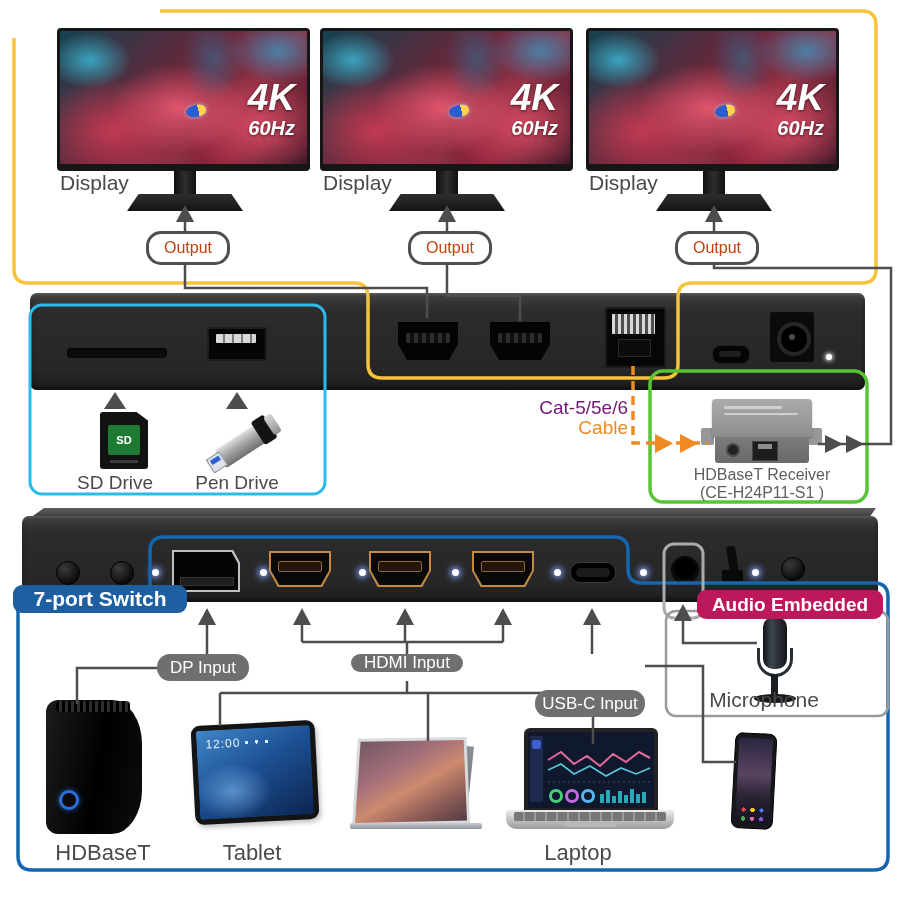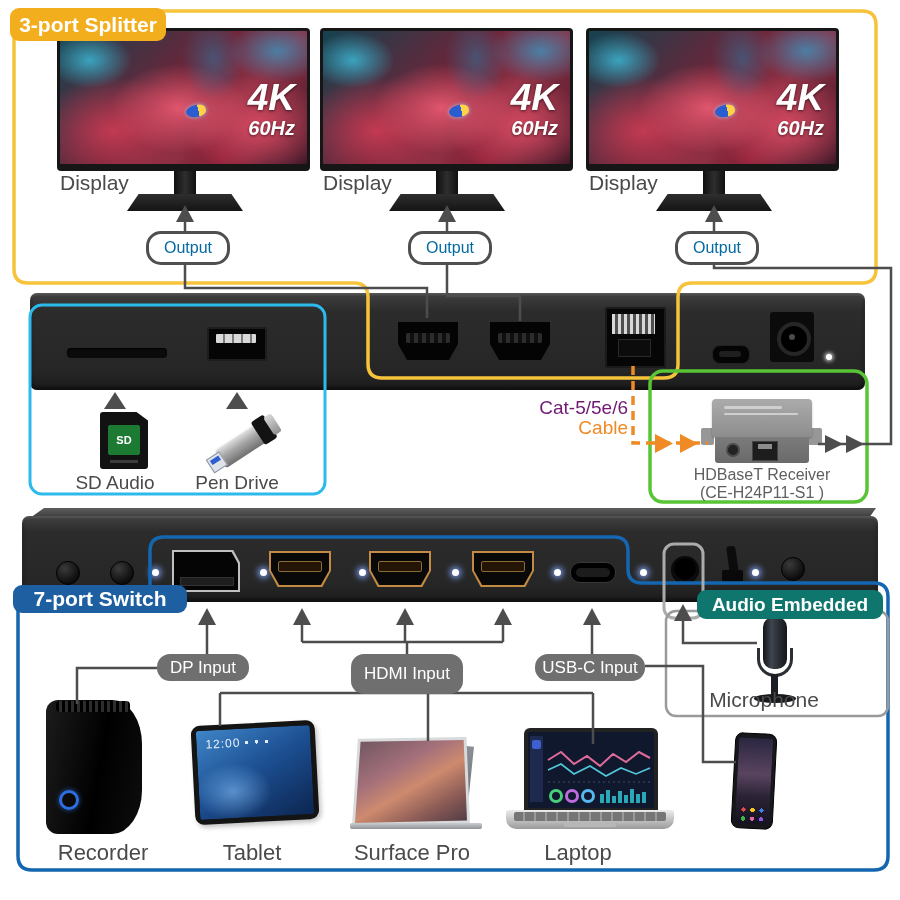--- a/index.html
+++ b/index.html
@@ -7,24 +7,24 @@
   #stage{position:relative;width:900px;height:900px;background:#fff;overflow:hidden;}
   .abs{position:absolute;}
   svg.overlay{position:absolute;left:0;top:0;z-index:2;pointer-events:none;}
 
   
   .badge{display:flex;align-items:center;justify-content:center;color:#fff;font-weight:bold;border-radius:9px;z-index:3;}
   .badge-yellow{background:#F2AE1C;font-size:21px;}
   .badge-cyan{background:#1FB1E6;font-size:20px;}
   .badge-green{background:#58C436;font-size:20px;}
   .badge-blue{background:#1D5FA0;font-size:21px;}
-  .badge-gray{background:#0f766e;font-size:19px;}
-
-  
-  .pill-out{display:flex;align-items:center;justify-content:center;background:#fff;border:3px solid #4f4f4f;border-radius:15px;font-size:16px;color:#0369a1;z-index:3;}
+  .badge-gray{background:#be185d;font-size:19px;}
+
+  
+  .pill-out{display:flex;align-items:center;justify-content:center;background:#fff;border:3px solid #4f4f4f;border-radius:15px;font-size:16px;color:#c2410c;z-index:3;}
   .pill-in{display:flex;align-items:center;justify-content:center;background:#6F6F6F;color:#fff;border-radius:13px;font-size:17px;z-index:3;}
 
   .lbl{color:#4a4a4a;z-index:3;}
   .lbl-c{text-align:center;}
 
   
   .mon-screen{background:#161616;border-radius:4px;padding:3px 3px 7px 3px;box-sizing:border-box;z-index:1;}
   .mon-img{position:relative;width:100%;height:100%;overflow:hidden;border-radius:1px;
     background:
       radial-gradient(ellipse 60px 40px at 12% 22%,rgba(60,190,220,.8),transparent 70%),
@@ -218,21 +218,21 @@
     <div class="line"></div>
   </div>
   <div class="abs pen" style="left:198px;top:404px;width:82px;height:64px;">
     <div class="body"></div>
       <div class="cap"></div>
       <div class="tip"></div>
       <div class="conn">
         <i></i>
       </div>
   </div>
-  <div class="abs lbl lbl-c" style="left:55px;top:472px;width:120px;font-size:19px;">SD Audio</div>
+  <div class="abs lbl lbl-c" style="left:55px;top:472px;width:120px;font-size:19px;">SD Drive</div>
   <div class="abs lbl lbl-c" style="left:177px;top:472px;width:120px;font-size:19px;">Pen Drive</div>
 
   <div class="abs recv-ear" style="left:701px;top:428px;width:13px;height:17px;"></div>
   <div class="abs recv-ear" style="left:808px;top:428px;width:14px;height:17px;"></div>
   <div class="abs recv-top" style="left:712px;top:399px;width:100px;height:38px;"></div>
   <div class="abs recv-bar" style="left:724px;top:406px;width:58px;"></div>
   <div class="abs recv-bar" style="left:724px;top:413px;width:74px;height:2px;"></div>
   <div class="abs recv-front" style="left:715px;top:437px;width:94px;height:26px;"></div>
   <div class="abs recv-jack" style="left:726px;top:443px;width:10px;height:10px;"></div>
   <div class="abs recv-rj" style="left:752px;top:441px;width:24px;height:18px;">
@@ -281,36 +281,35 @@
 
   <div class="abs mic-body" style="left:763px;top:617px;width:24px;height:52px;"></div>
   <div class="abs mic-yoke" style="left:757px;top:648px;width:30px;height:26px;"></div>
   <div class="abs mic-pole" style="left:771px;top:674px;width:7px;height:22px;"></div>
   <div class="abs mic-base" style="left:754px;top:694px;width:42px;height:9px;"></div>
   <div class="abs lbl lbl-c" style="left:694px;top:688px;width:140px;font-size:21px;background:rgba(255,255,255,0);">Microphone</div>
 
   <div class="abs tower" style="left:46px;top:700px;width:96px;height:134px;"></div>
   <div class="abs tower-vent" style="left:56px;top:701px;width:74px;height:11px;"></div>
   <div class="abs tower-ring" style="left:59px;top:790px;width:14px;height:14px;"></div>
-  <div class="abs lbl lbl-c" style="left:43px;top:840px;width:120px;font-size:22px;">Recorder</div>
+  <div class="abs lbl lbl-c" style="left:43px;top:840px;width:120px;font-size:22px;">HDBaseT</div>
 
   <div class="abs tablet" style="left:193px;top:723px;width:124px;height:99px;">
     <div class="scr">
       <div class="time">12:00</div>
       <div class="dots"></div>
     </div>
   </div>
   <div class="abs lbl lbl-c" style="left:192px;top:840px;width:120px;font-size:22px;">Tablet</div>
 
   <div class="abs kickstand" style="left:432px;top:745px;width:42px;height:82px;"></div>
   <div class="abs surface-screen" style="left:352px;top:737px;width:118px;height:89px;">
     <div class="in1"></div>
   </div>
   <div class="abs surface-base" style="left:350px;top:823px;width:132px;height:6px;"></div>
-  <div class="abs lbl lbl-c" style="left:342px;top:840px;width:140px;font-size:22px;">Surface Pro</div>
 
   <div class="abs laptop-scr" style="left:524px;top:728px;width:134px;height:84px;">
     <div class="laptop-img">
       <svg width="126" height="76" viewBox="0 0 126 76">
         <rect x="2" y="4" width="13" height="66" fill="#1d2a4e"></rect>
         <rect x="4" y="8" width="9" height="9" rx="2" fill="#3d5fd0"></rect>
         <polyline points="20,28 33,20 46,32 59,24 72,34 85,22 98,30 111,20 122,26" fill="none" stroke="#e06a9a" stroke-width="2"></polyline>
         <polyline points="20,38 33,32 46,42 62,34 78,44 93,36 108,42 122,36" fill="none" stroke="#54c8d8" stroke-width="1.6"></polyline>
         <line x1="20" y1="50" x2="122" y2="50" stroke="#3a4a6a" stroke-width="1" stroke-dasharray="2 3"></line>
         <circle cx="28" cy="64" r="5.5" fill="none" stroke="#4ad07a" stroke-width="3"></circle>
@@ -395,25 +394,24 @@
       <polygon points="293,625 311,625 302,608"></polygon>
       <polygon points="396,625 414,625 405,608"></polygon>
       <polygon points="494,625 512,625 503,608"></polygon>
       <polygon points="583,625 601,625 592,608"></polygon>
       <polygon points="674,621 692,621 683,604"></polygon>
       <polygon points="104,409 126,409 115,392"></polygon>
       <polygon points="226,409 248,409 237,392"></polygon>
     </g>
   </svg>
 
-  <div class="abs badge badge-yellow" style="left:10px;top:8px;width:156px;height:33px;">3-port Splitter</div>
   <div class="abs badge badge-blue" style="left:13px;top:585px;width:174px;height:28px;">7-port Switch</div>
   <div class="abs badge badge-gray" style="left:697px;top:590px;width:186px;height:29px;">Audio Embedded</div>
 
   <div class="abs pill-out" style="left:146px;top:231px;width:78px;height:28px;">Output</div>
   <div class="abs pill-out" style="left:408px;top:231px;width:78px;height:28px;">Output</div>
   <div class="abs pill-out" style="left:675px;top:231px;width:78px;height:28px;">Output</div>
 
   <div class="abs pill-in" style="left:157px;top:654px;width:92px;height:27px;">DP Input</div>
-  <div class="abs pill-in" style="left:351px;top:654px;width:112px;height:40px;">HDMI Input</div>
-  <div class="abs pill-in" style="left:535px;top:654px;width:110px;height:27px;">USB-C Input</div>
+  <div class="abs pill-in" style="left:351px;top:654px;width:112px;height:18px;">HDMI Input</div>
+  <div class="abs pill-in" style="left:535px;top:690px;width:110px;height:27px;">USB-C Input</div>
 
 </div>
 
 </body></html>

